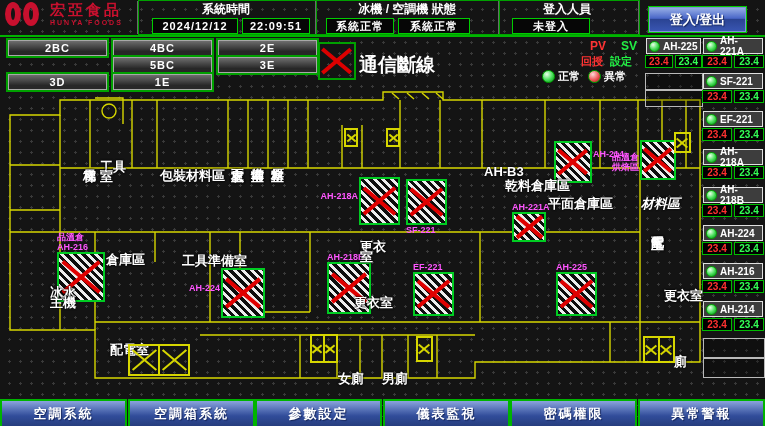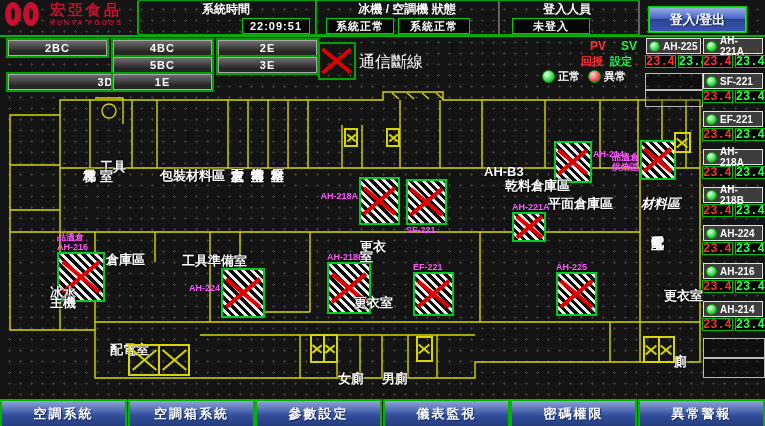--- a/index.html
+++ b/index.html
@@ -37,35 +37,35 @@
     display:flex;align-items:center;justify-content:center;cursor:pointer;}
   
   .xmark{position:relative;}
   .xmark::before,.xmark::after{content:"";position:absolute;left:-5%;width:110%;
     top:50%;height:var(--xt,3px);margin-top:calc(var(--xt,3px) / -2);
     background:var(--xc,#dd0000);}
   .xmark::before{transform:rotate(40deg);}
   .xmark::after{transform:rotate(-40deg);}
   
   .legend-x{position:absolute;left:318px;top:42px;width:34px;height:34px;border:2px solid #00a000;--xt:4px;--xc:#dd0000;}
-  .legend-text{position:absolute;color:#fff;font-weight:normal;font-size:16px;}
+  .legend-text{position:absolute;color:#fff;font-weight:bold;font-size:19px;}
   .pvsv{position:absolute;font-weight:bold;font-size:12px;}
   .red{color:#ff3333;}.grn{color:#22ee44;}
   .led{width:13px;height:13px;border-radius:50%;border:1px solid #00aa00;box-sizing:border-box;}
   .led.green{background:radial-gradient(circle at 35% 30%,#eaffea,#44dd55 55%,#0c7a22);}
   .led.redled{background:radial-gradient(circle at 35% 30%,#ffd8d8,#ee5555 55%,#8a1111);}
   .ledrow{position:absolute;display:flex;align-items:center;gap:3px;color:#fff;font-weight:bold;font-size:11px;}
   
   .uname{position:absolute;height:16px;background:#3d3d3d;border:1px solid #e0e0e0;
     display:flex;align-items:center;gap:3px;padding:0 2px;color:#fff;font-weight:bold;
     font-size:10px;letter-spacing:0;cursor:pointer;box-sizing:border-box;}
   .uname .led{width:11px;height:11px;flex:0 0 11px;}
   .uvals{position:absolute;height:13px;display:flex;gap:2px;}
-  .uval{flex:1;background:#000;border:1px solid #00bb00;font-family:Liberation Mono, monospace;
-    font-weight:bold;font-size:12px;display:flex;align-items:center;justify-content:center;}
+  .uval{flex:1;background:#000;border:1px solid #00bb00;font-family:Liberation Sans, sans-serif;
+    font-weight:bold;font-size:10px;display:flex;align-items:center;justify-content:center;}
   .uval.pv{color:#ff3030;}
   .uval.sv{color:#33ff55;}
   .ebox{position:absolute;border:1px solid #b9b9b9;background:rgba(0,0,0,.25);}
   
   .off{position:absolute;border:2px solid #00cc22;
     background:repeating-linear-gradient(45deg,#0d0d0d 0 3px,#ededed 3px 6px);
     --xt:4px;--xc:#e00000;cursor:pointer;}
   .off-label{position:absolute;color:#ff55ff;font-weight:bold;font-size:9px;line-height:10px;white-space:pre;}
   .off-label.top{bottom:calc(100% + 2px);left:-2px;}
   .off-label.bottom{top:calc(100% + 2px);left:-2px;}
@@ -112,20 +112,21 @@
       <span class="brand">宏亞食品</span>
       <span class="brand-sub">HUNYA FOODS</span>
     </span>
   </div>
 
   <div class="sect" style="left:138px;width:177px;"></div>
   <div class="sect" style="left:316px;width:182px;"></div>
   <div class="sect" style="left:499px;width:139px;"></div>
 
   <div class="hdr-label" style="left:140px;top:2px;width:172px;">系統時間</div>
+  <div class="valbox" style="left:152px;top:18px;width:84px;height:14px;">2024/12/12</div>
   <div class="valbox" style="left:242px;top:18px;width:66px;height:14px;">22:09:51</div>
 
   <div class="hdr-label" style="left:320px;top:2px;width:174px;">冰機 / 空調機 狀態</div>
   <div class="valbox" style="left:326px;top:18px;width:66px;height:14px;">系統正常</div>
   <div class="valbox" style="left:398px;top:18px;width:70px;height:14px;">系統正常</div>
 
   <div class="hdr-label" style="left:505px;top:2px;width:124px;">登入人員</div>
   <div class="valbox" style="left:512px;top:18px;width:76px;height:14px;">未登入</div>
 
   <div class="bluebtn" style="left:648px;top:6px;width:97px;height:25px;font-size:13px;">登入/登出</div>
@@ -156,21 +157,21 @@
   <div class="ebox" style="left:645px;top:73px;width:56px;height:15px;"></div>
   <div class="ebox" style="left:645px;top:90px;width:56px;height:15px;"></div>
   <div class="ebox" style="left:703px;top:338px;width:60px;height:18px;"></div>
   <div class="ebox" style="left:703px;top:358px;width:60px;height:18px;"></div>
 
 <div class="fbtn" style="left: 8px; top: 40px;">2BC</div>
     <div class="fbtn" style="left: 113px; top: 40px;">4BC</div>
     <div class="fbtn" style="left: 218px; top: 40px;">2E</div>
     <div class="fbtn" style="left: 113px; top: 57px;">5BC</div>
     <div class="fbtn" style="left: 218px; top: 57px;">3E</div>
-    <div class="fbtn" style="left: 8px; top: 74px; padding-left: 48px;">3D</div>
+    <div class="fbtn" style="left: 8px; top: 74px;">3D</div>
     <div class="fbtn" style="left: 113px; top: 74px;">1E</div>
     <div class="uname" style="left: 646px; top: 38px; width: 55px;">
       <span class="led green"></span>
       <span>AH-225</span>
     </div>
     <div class="uvals" style="left: 645px; top: 55px; width: 57px;">
       <div class="uval pv">23.4</div>
       <div class="uval sv">23.4</div>
     </div>
     <div class="uname" style="left: 703px; top: 38px; width: 60px;">

